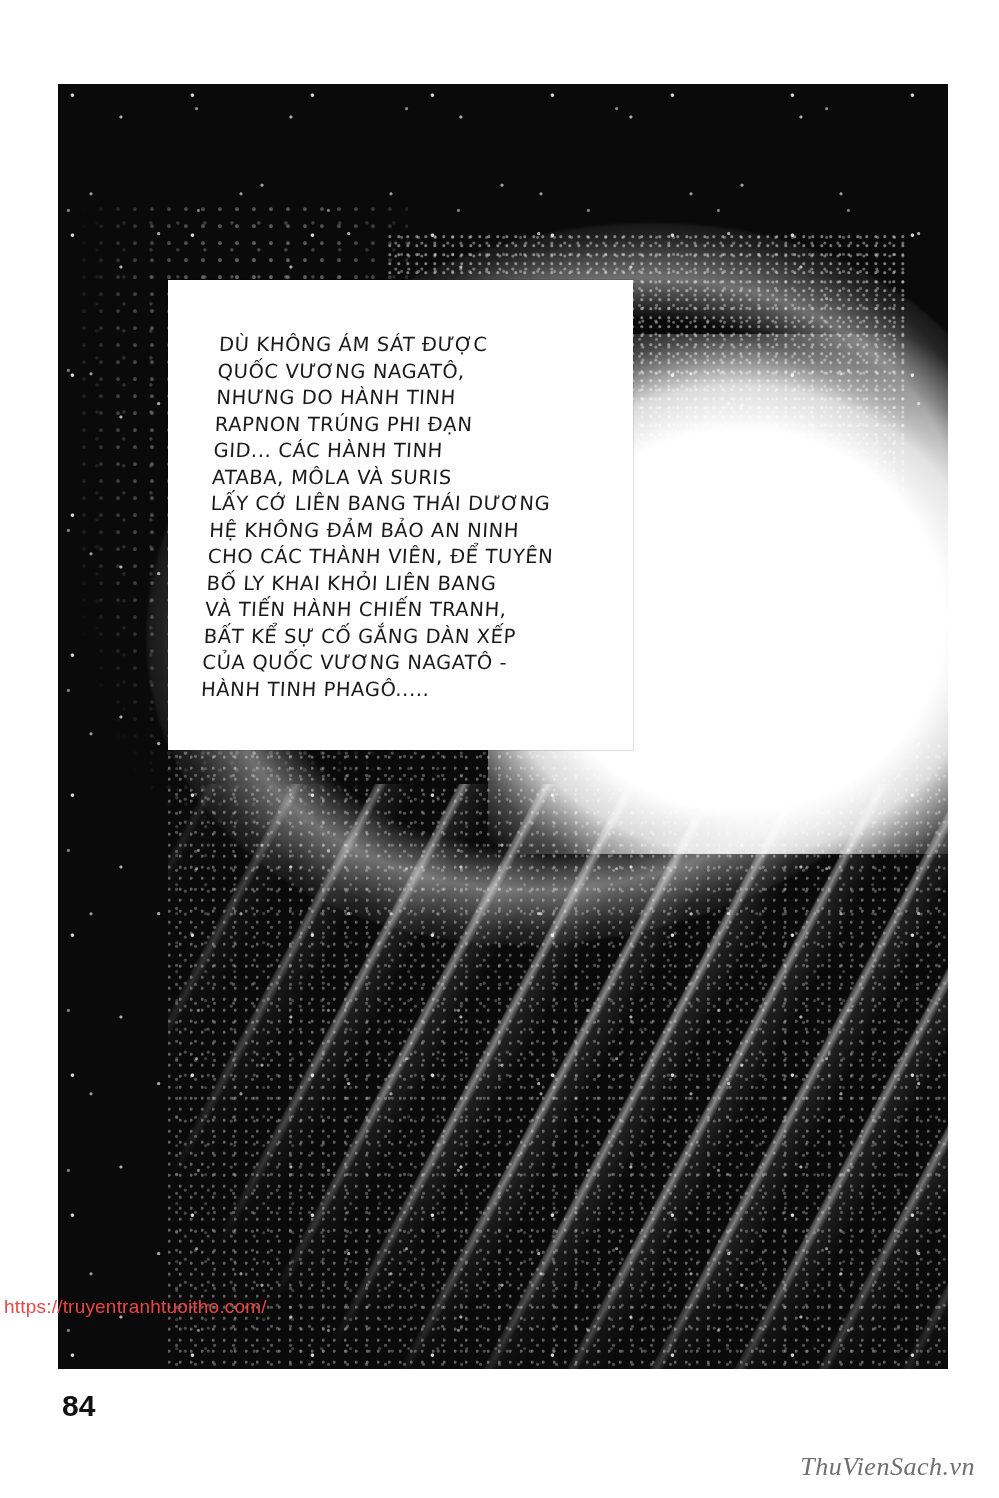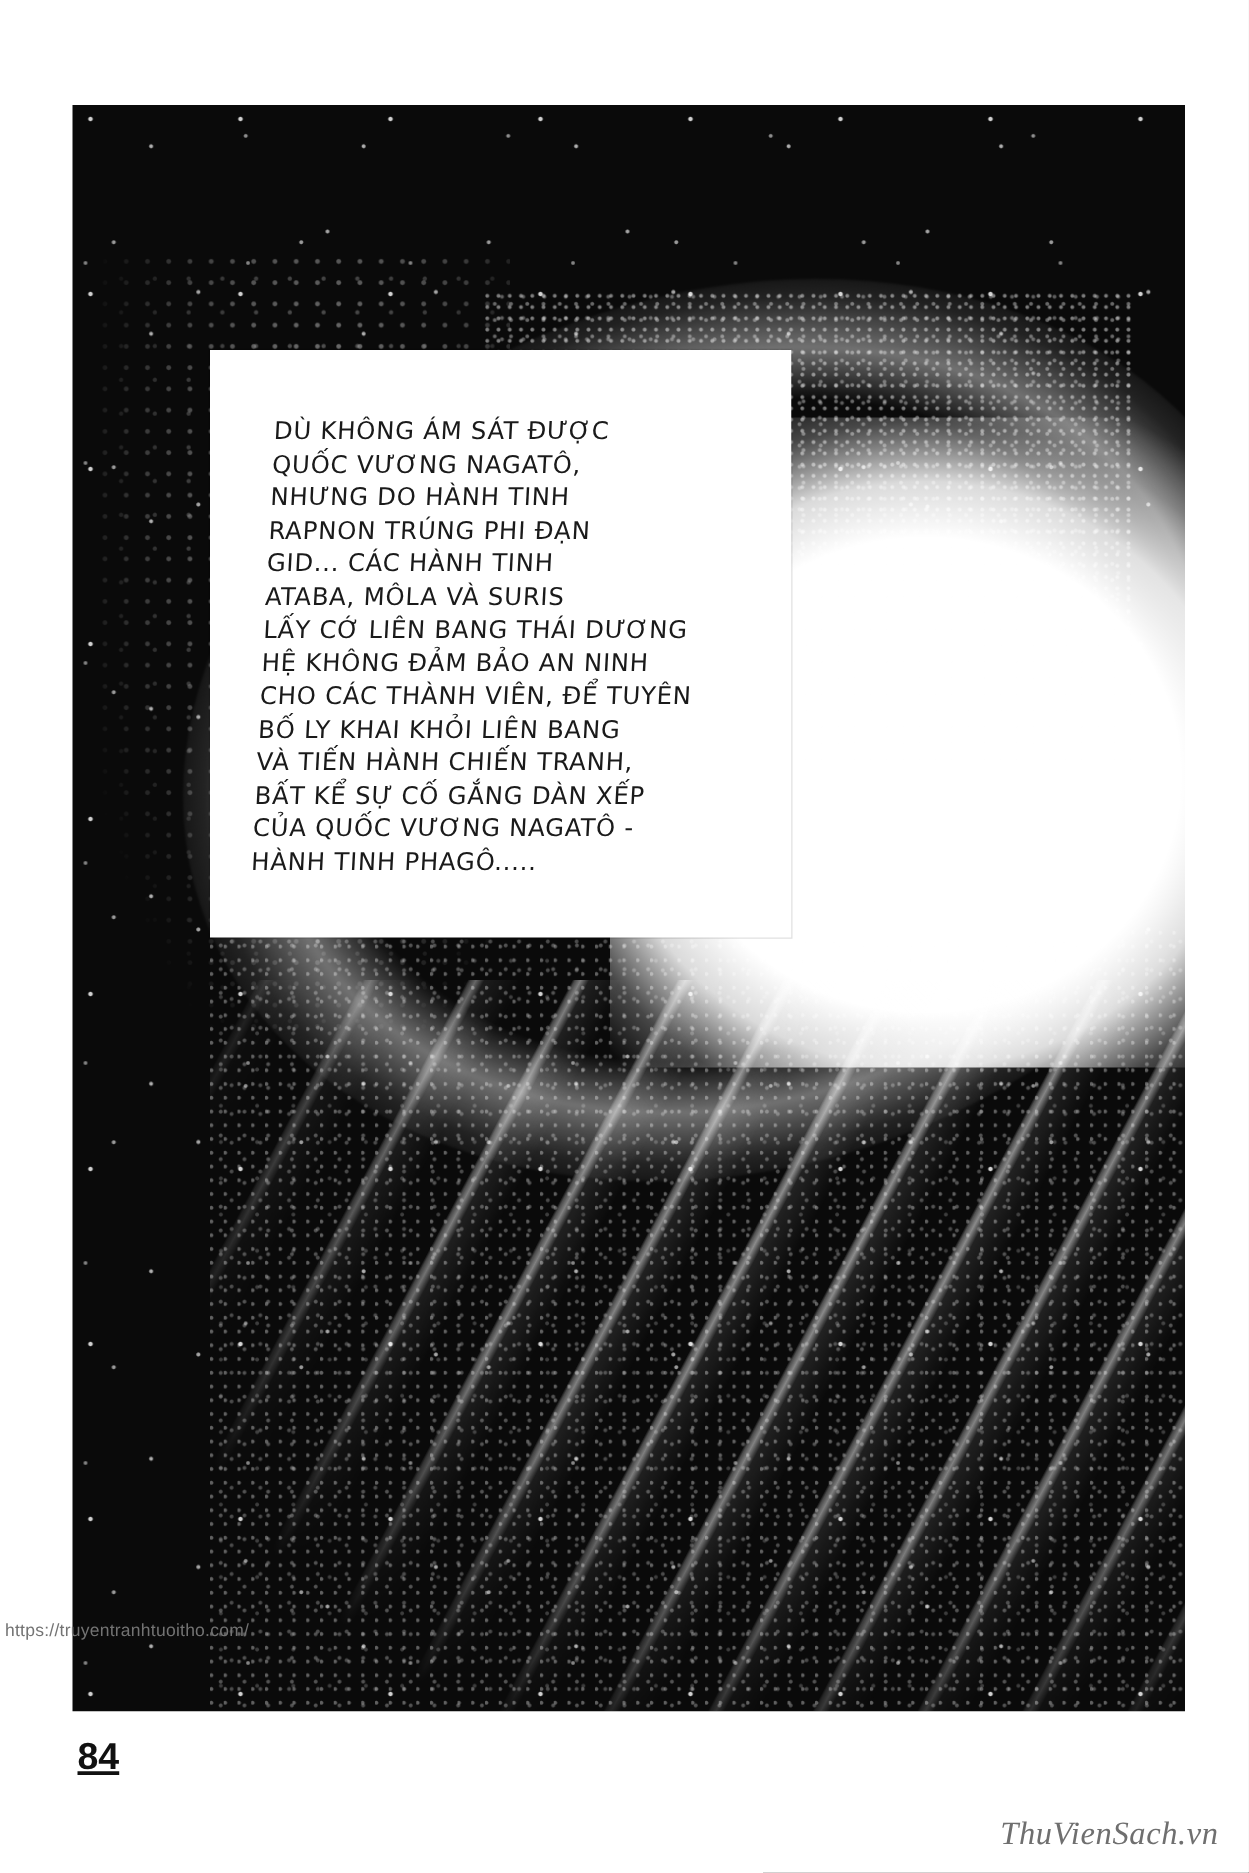--- a/index.html
+++ b/index.html
@@ -174,35 +174,34 @@
     transform: skewX(-3deg);
     font-weight: 500;
   }
 
   
   #source-url {
     position: absolute;
     left: 4px;
     top: 1296px;
     font-family: "Liberation Sans", sans-serif;
-    font-size: 14px;
-    color: #737373;
+    font-size: 19px;
+    color: #ef4444;
     letter-spacing: 0.2px;
     white-space: nowrap;
   }
 
   #page-number {
     position: absolute;
     left: 62px;
     top: 1389px;
     font-family: "Liberation Sans", sans-serif;
     font-size: 30px;
     font-weight: bold;
     color: #111111;
-    text-decoration: underline;
   }
 
   #watermark {
     position: absolute;
     right: 24px;
     top: 1452px;
     font-family: "Liberation Serif", serif;
     font-size: 26px;
     color: #6f6f6f;
     letter-spacing: 0.5px;

